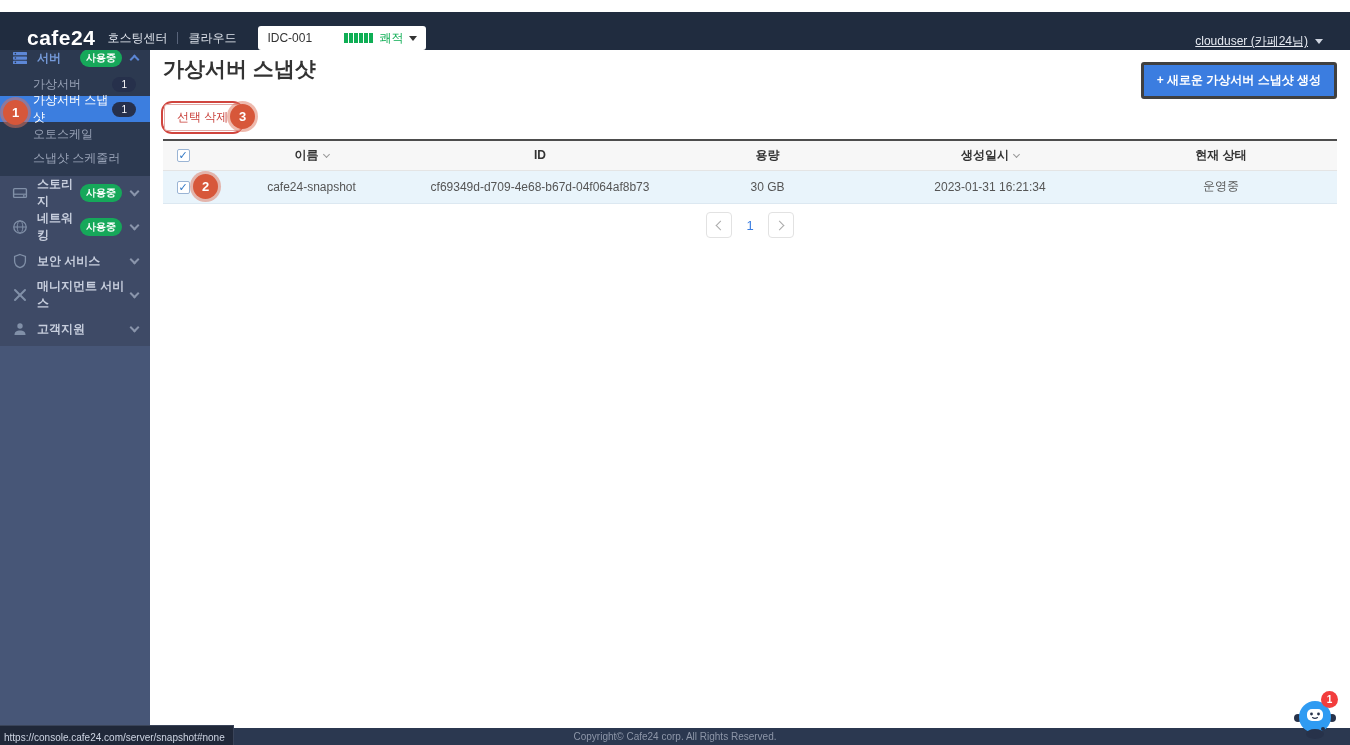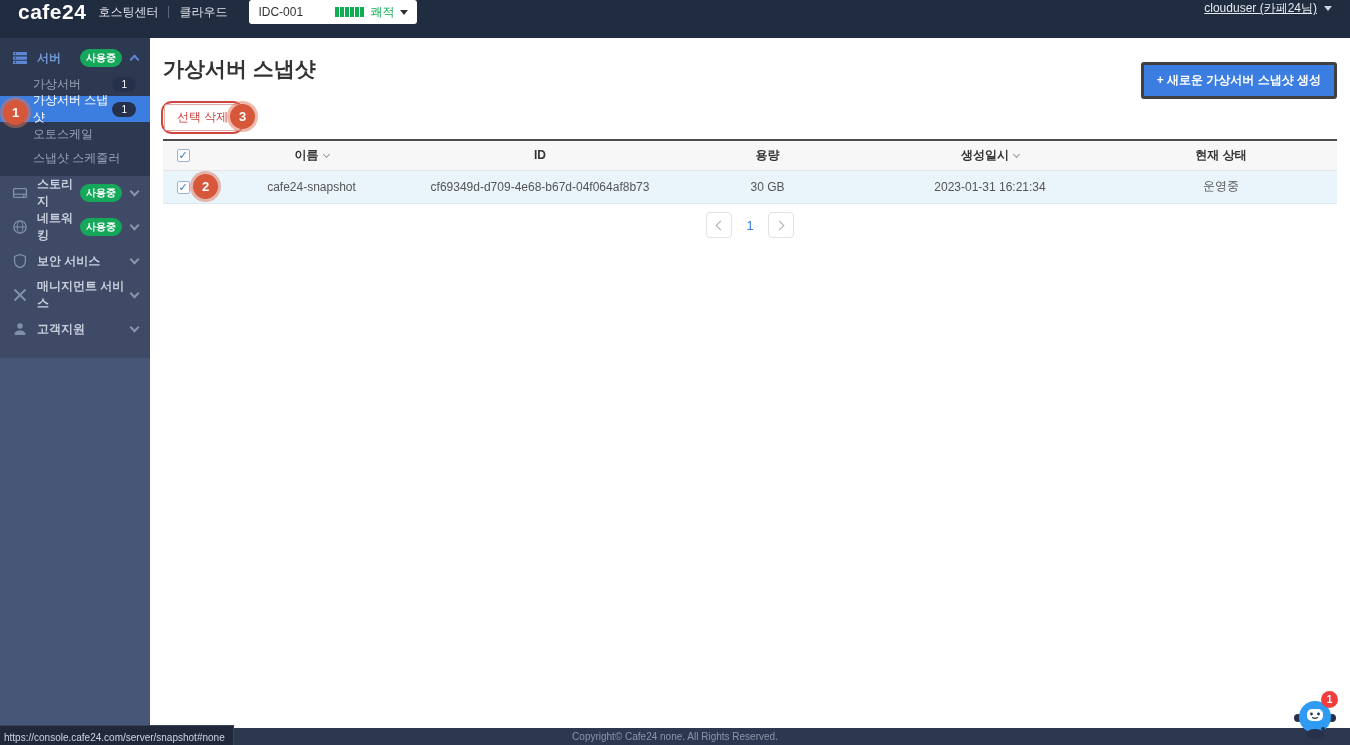--- a/index.html
+++ b/index.html
@@ -1,41 +1,41 @@
 <!DOCTYPE html>
 <html><head>
 <meta charset="utf-8">
 <style>
   * { box-sizing: border-box; }
   html,body { margin:0; padding:0; }
   body { font-family:"Liberation Sans","DejaVu Sans",sans-serif; background:#888; }
   .screen { position:relative; width:1350px; height:745px; background:#fff; overflow:hidden; }
 
   
-  .topbar { position:absolute; top:0; left:0; right:0; height:38px; background:#202c3f;
-            display:flex; align-items:flex-start; justify-content:space-between; padding:0 18px; z-index:3; }
+  .topbar { position:absolute; top:12px; left:0; right:0; height:38px; background:#202c3f;
+            display:flex; align-items:flex-end; justify-content:space-between; padding:0 27px; z-index:3; }
   .topbar-left { display:flex; align-items:center; }
   .logo { color:#fff; font-size:21px; font-weight:bold; letter-spacing:.5px; margin-right:12px; }
   .svc { color:#dfe4ec; font-size:12px; }
   .bar-div { width:1px; height:12px; background:#59647a; margin:0 10px; }
   .idc-select { margin-left:22px; width:168px; height:24px; background:#fff; border-radius:3px;
                 display:flex; align-items:center; padding:0 9px; cursor:pointer; }
   .idc-value { font-size:12px; color:#333; margin-right:auto; }
   .gauge { display:flex; align-items:center; margin-right:5px; }
   .gauge i { width:4px; height:10px; background:#0fae55; margin-right:1px; }
   .gauge-label { color:#0fae55; font-size:12px; margin-right:6px; }
   .tri-down { width:0; height:0; border-left:4px solid transparent; border-right:4px solid transparent; border-top:5px solid #333; }
   .user { display:flex; align-items:center; gap:7px; cursor:pointer; }
   .user-name { color:#e6eaf1; font-size:12px; text-decoration:underline; }
   .tri-down.light { border-top-color:#cfd5e0; }
 
   
   .sidebar { position:absolute; top:38px; left:0; width:150px; bottom:17px; background:#475677; display:flex; flex-direction:column; }
   .server-block { background:#2c3950; padding:6px 0; }
-  .groups-block { background:#3e4a66; padding-bottom:12px; }
+  .groups-block { background:#3e4a66; padding-bottom:0; }
   .group-head { height:28px; display:flex; align-items:center; padding:0 12px; cursor:pointer; }
   .groups-block .group-head { height:34px; }
   .nav-icon { width:16px; height:16px; margin-right:9px; display:inline-flex; }
   .group-label { font-size:12px; font-weight:bold; color:#c7cedd; flex:1; }
   .group-label.blue { color:#7499d8; }
   .badge-green { background:#16a85a; color:#fff; font-size:10px; font-weight:bold; padding:2px 6px; border-radius:9px; margin-right:9px; }
   .chev { width:7px; height:7px; border-right:2px solid #8a95ab; border-bottom:2px solid #8a95ab; display:inline-block; }
   .chev.up { transform:rotate(-135deg); border-color:#5c86d5; margin-top:3px; }
   .chev.down { transform:rotate(45deg); margin-top:-3px; }
   .sub-item { height:24px; display:flex; align-items:center; justify-content:space-between;
@@ -286,17 +286,17 @@
         <circle cx="19.5" cy="23" r="1.4" fill="#27324a"></circle>
         <circle cx="26.5" cy="23" r="1.4" fill="#27324a"></circle>
         <path d="M20.5 26.5 Q23 28.3 25.5 26.5" fill="none" stroke="#27324a" stroke-width="1.1" stroke-linecap="round"></path>
         <circle cx="31" cy="38" r="2" fill="#27324a"></circle>
       </svg>
     </span>
     <span class="chat-badge">1</span>
   </div>
 
   <footer class="footer">
-    <span>Copyright© Cafe24 none. All Rights Reserved.</span>
+    <span>Copyright© Cafe24 corp. All Rights Reserved.</span>
   </footer>
 
   <div class="status-tip">https://console.cafe24.com/server/snapshot#none</div>
 </div>
 
 </body></html>

